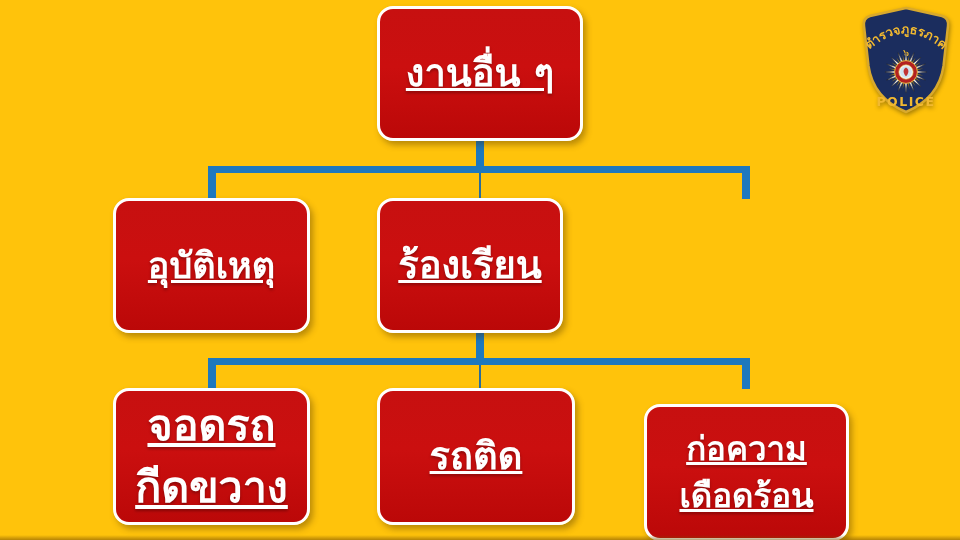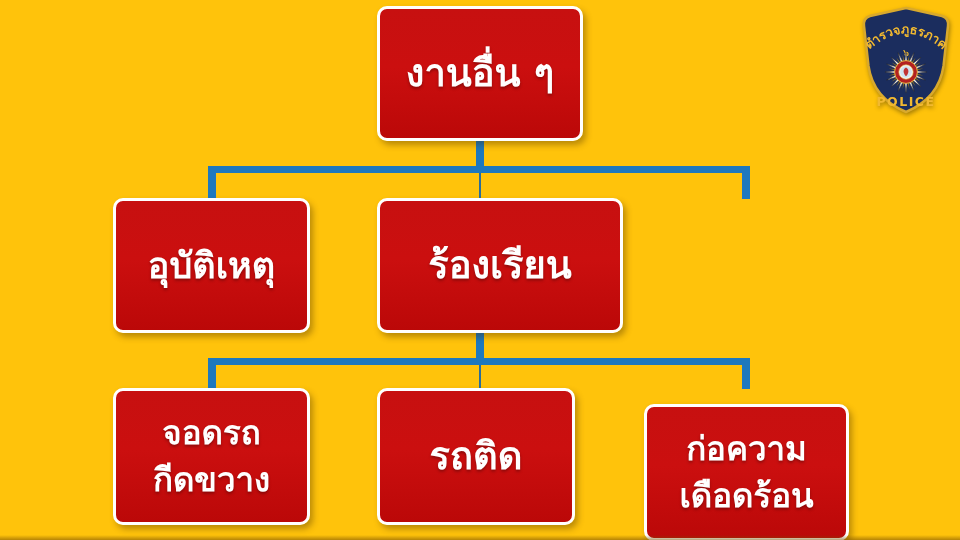--- a/index.html
+++ b/index.html
@@ -18,35 +18,35 @@
   .c-vthin1{left:479px;top:173px;width:2px;height:26px;}
   .c-v-top2{left:476px;top:331px;width:8px;height:31px;}
   .c-h2{left:208px;top:358px;width:542px;height:7px;}
   .c-vL2{left:208px;top:358px;width:8px;height:31px;}
   .c-vR2{left:742px;top:358px;width:8px;height:31px;}
   .c-vthin2{left:479px;top:365px;width:2px;height:24px;}
   
   .node{
     position:absolute;box-sizing:border-box;
     background:linear-gradient(180deg,#c71010 0%,#cb0f0f 45%,#bb0808 100%);
-    border:3.5px solid #ffffff;border-radius:10px;
+    border:3.5px solid #ffffff;border-radius:16px;
     box-shadow:3px 4px 6px rgba(70,45,0,.38);
     display:flex;align-items:center;justify-content:center;
-    color:#ffffff;font-weight:bold;text-align:center;
+    color:#ffffff;font-weight:bold;text-align:center;text-decoration:underline;
   }
   .node .label{
     white-space:pre-line;line-height:1.42;
     text-shadow:0 2px 3px rgba(0,0,0,.30);
     padding:0 6px;
   }
   .n-root {left:377px;top:6px;  width:206px;height:135px;font-size:38px;}
   .n-l2a  {left:113px;top:198px;width:197px;height:135px;font-size:36px;align-items:center;}
-  .n-l2b  {left:377px;top:198px;width:246px;height:135px;font-size:38px;}
+  .n-l2b  {left:377px;top:198px;width:186px;height:135px;font-size:38px;}
   .n-l2c  {left:644px;top:197px;width:205px;height:136px;font-size:33px;}
-  .n-l3a  {left:113px;top:388px;width:197px;height:137px;font-size:33px;}
+  .n-l3a  {left:113px;top:388px;width:197px;height:137px;font-size:43px;}
   .n-l3b  {left:377px;top:388px;width:198px;height:137px;font-size:38px;}
   .n-l3c  {left:644px;top:404px;width:205px;height:137px;font-size:33px;}
   
   .badge{
     position:absolute;left:856px;top:6px;width:100px;height:110px;
     filter:drop-shadow(1px 2px 2px rgba(0,0,0,.35));
   }
   
   .bottom-shade{
     position:absolute;left:0;right:0;bottom:0;height:5px;

